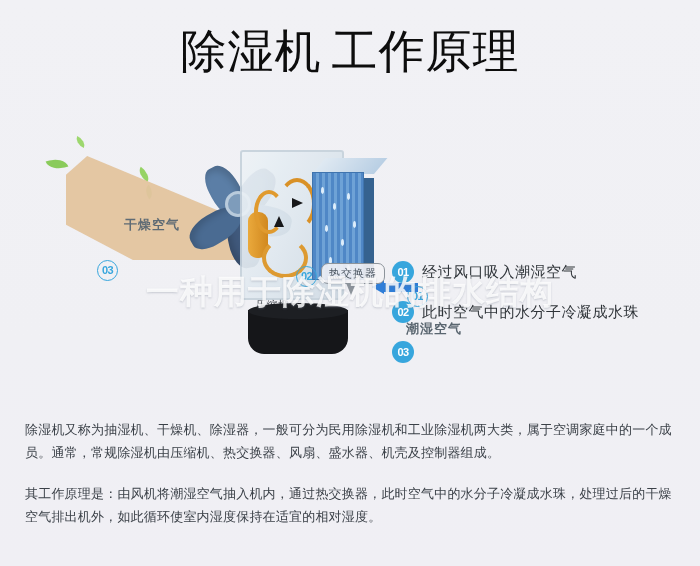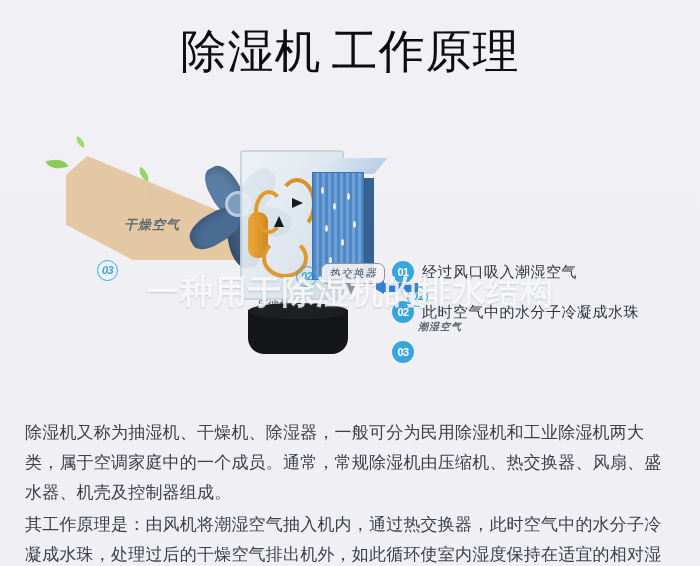--- a/index.html
+++ b/index.html
@@ -28,21 +28,20 @@
     color:#0d0d0d;
     line-height:1.1;
     white-space:nowrap;
   }
   .title .t2{ margin-left:10px; }
 
   
   .stage{
     position:absolute; left:0; top:120px; width:556px; height:280px;
     overflow:hidden;
-    font-style:italic;
   }
 
   
   .swoosh{
     position:absolute; left:380px; top:0px; width:330px; height:150px;
     overflow:hidden; pointer-events:none;
   }
   .swoosh i{
     position:absolute; display:block;
     left:-70px; top:6px; width:330px; height:300px;
@@ -172,21 +171,21 @@
     position:absolute; left:321px; top:143px;
     padding:2px 7px; font-size:11px; color:#4a5560; letter-spacing:1px;
     border:1.4px solid #8d949b; border-radius:7px; background:rgba(243,243,246,.9);
     white-space:nowrap;
   }
   .callout:after{
     content:""; position:absolute; left:24px; bottom:-12px;
     width:0;height:0;border-left:5px solid transparent;
     border-right:5px solid transparent;border-top:12px solid #8d949b;
   }
-  .wet-lbl{ position:absolute; left:418px; top:200px; font-size:10px;
+  .wet-lbl{ position:absolute; left:406px; top:200px; font-size:13px;
             color:#5a6670; font-weight:600; letter-spacing:1px;}
 
   
   .steps{ position:absolute; left:392px; top:252px; width:300px;}
   .step{ display:flex; align-items:center; height:40px; }
   .step .dot{
     width:22px;height:22px;border-radius:50%;flex:0 0 22px;
     background:#37a6dd;color:#fff;font-size:11px;font-weight:700;
     text-align:center;line-height:22px;letter-spacing:-.5px; margin-right:8px;
   }
@@ -201,24 +200,24 @@
     color:rgba(255,255,255,.82);
     text-shadow:0 1px 2px rgba(120,130,145,.35);
     letter-spacing:1px;
     margin-top:20px;
   }
   .watermark .wl2{ display:block; }
 
   
   .copy{ position:absolute; left:25px; top:418px; width:652px; }
   .copy p{
-    font-size:17px; color:#3b4148; line-height:30px;
+    font-size:13px; color:#3b4148; line-height:23px;
     letter-spacing:.2px; margin-bottom:0;
   }
-  .copy .p2{ margin-top:2px; }
+  .copy .p2{ margin-top:18px; }
 </style>
 </head>
 <body>
 
 <div class="page">
 
   <div class="title-wrap">
     <div class="title">
       <span class="t1">除湿机</span><span class="t2">工作原理</span>
     </div>

